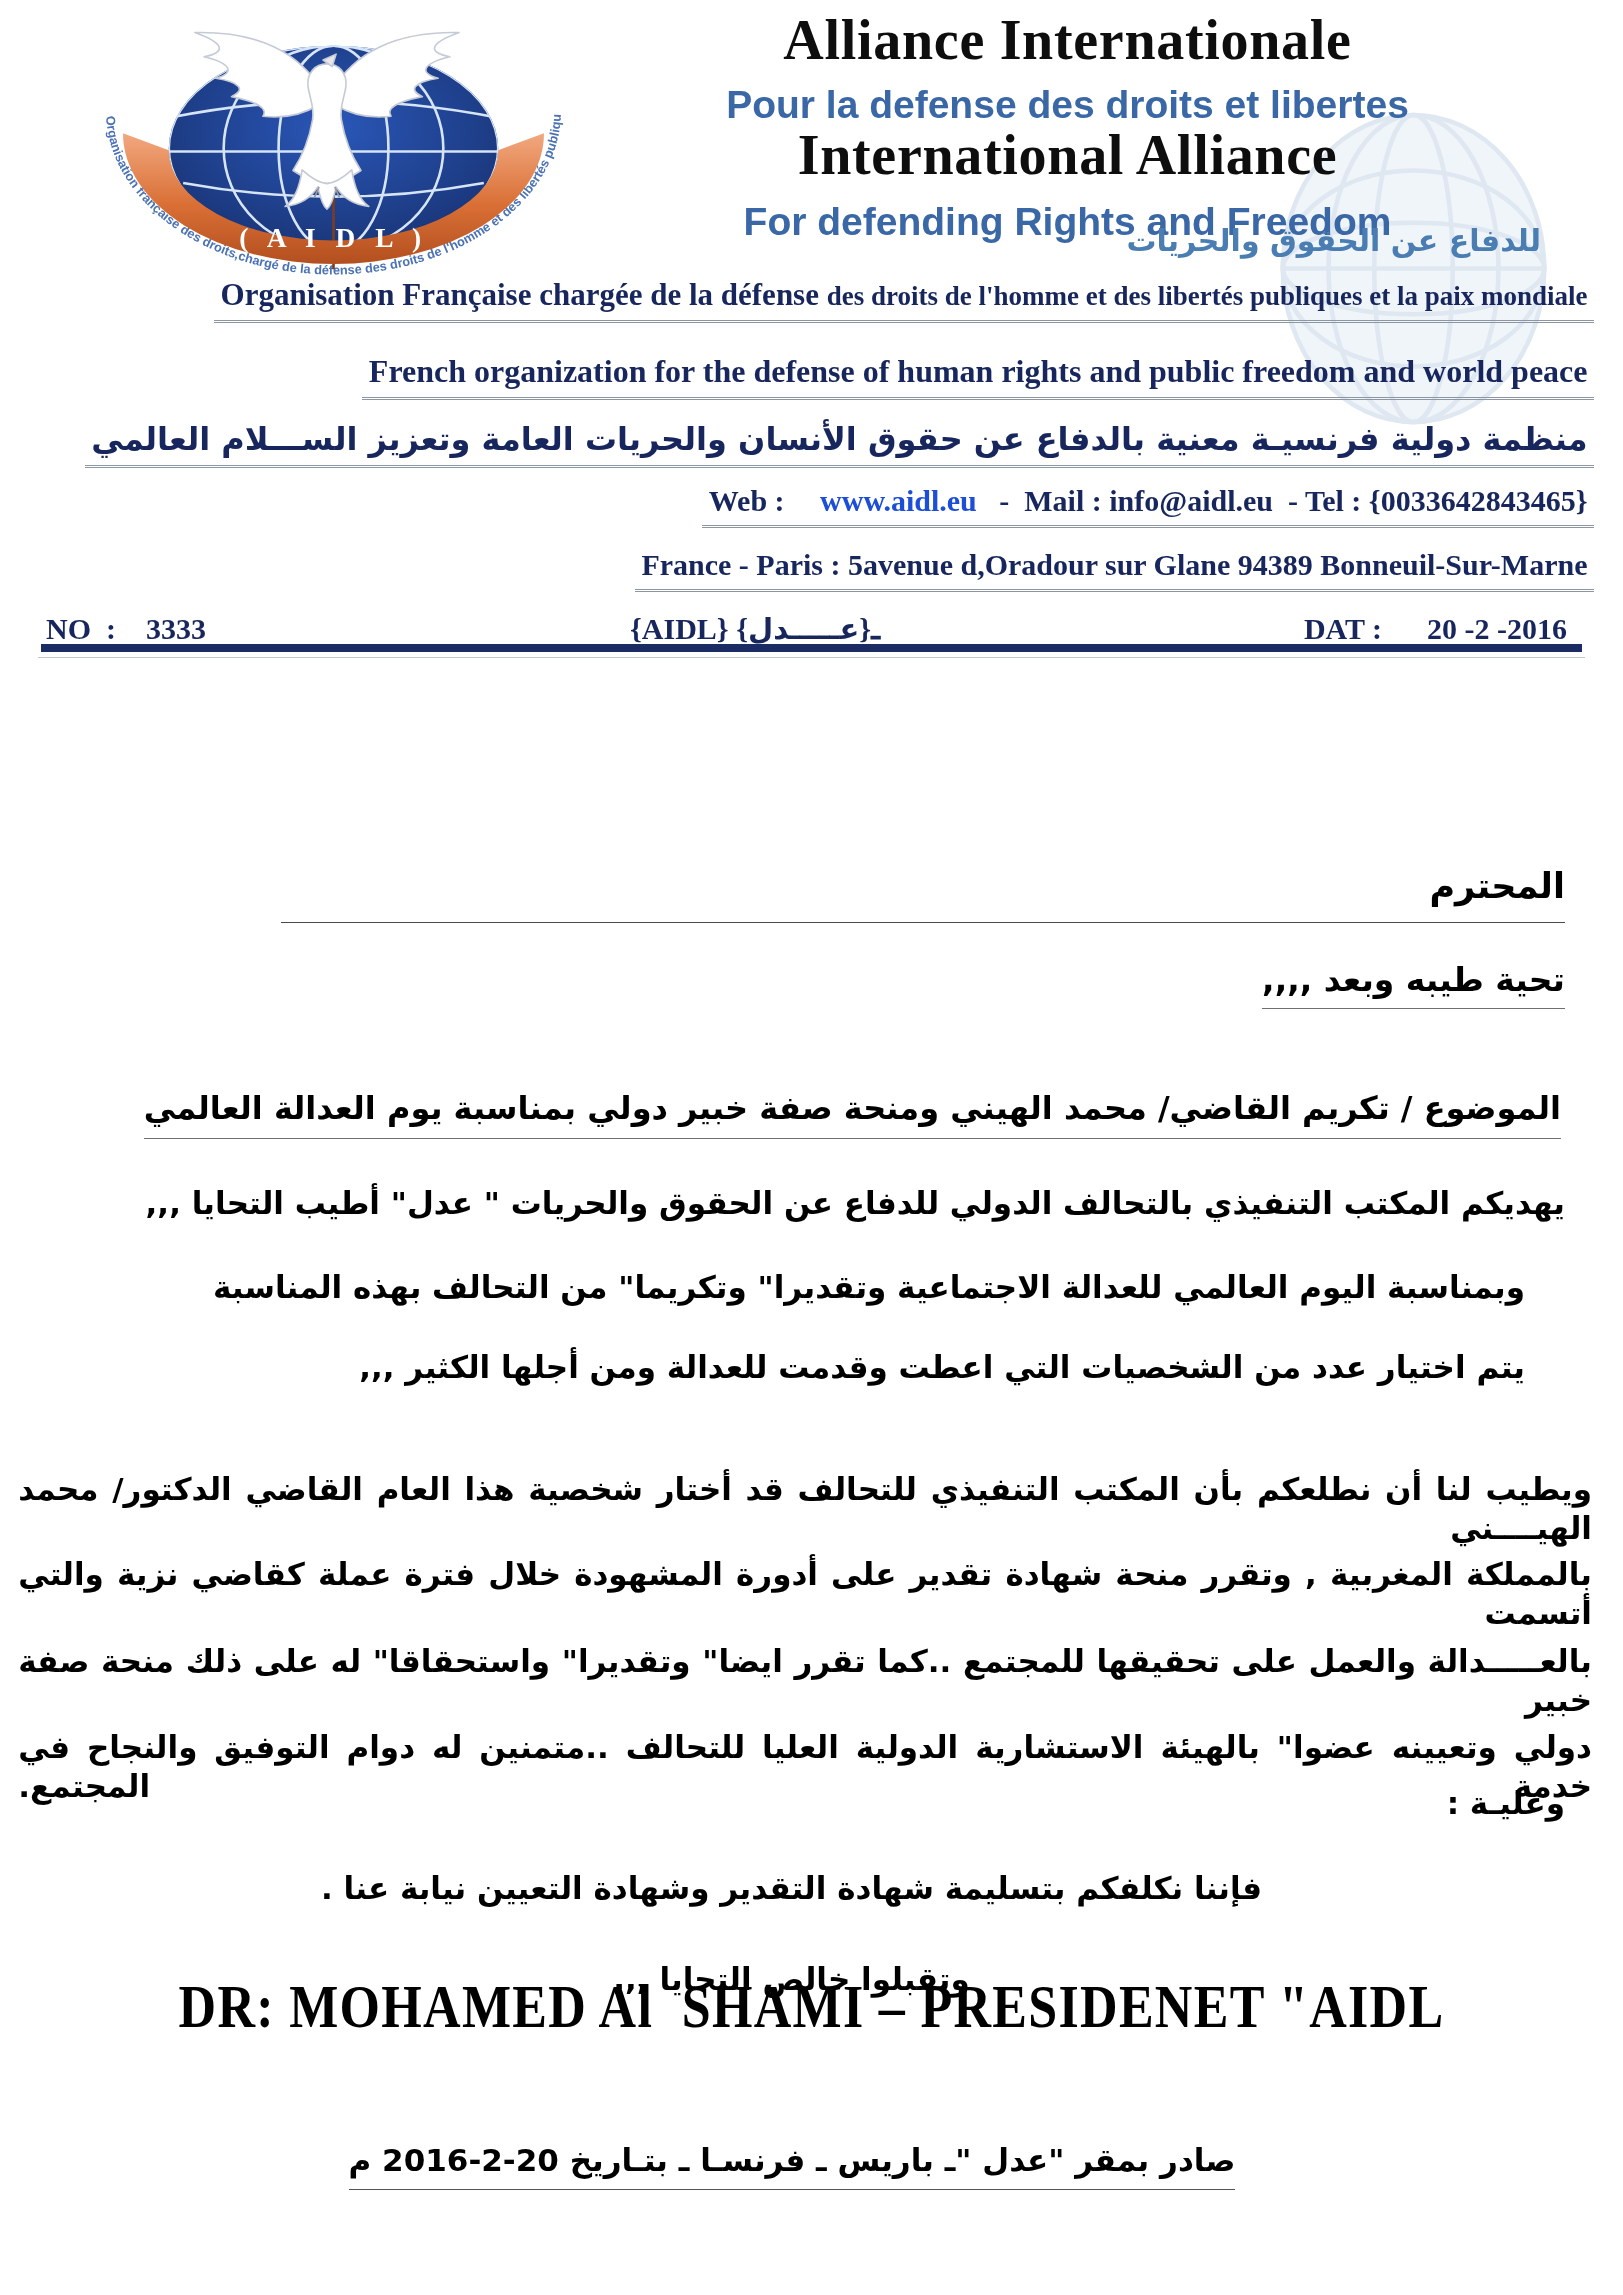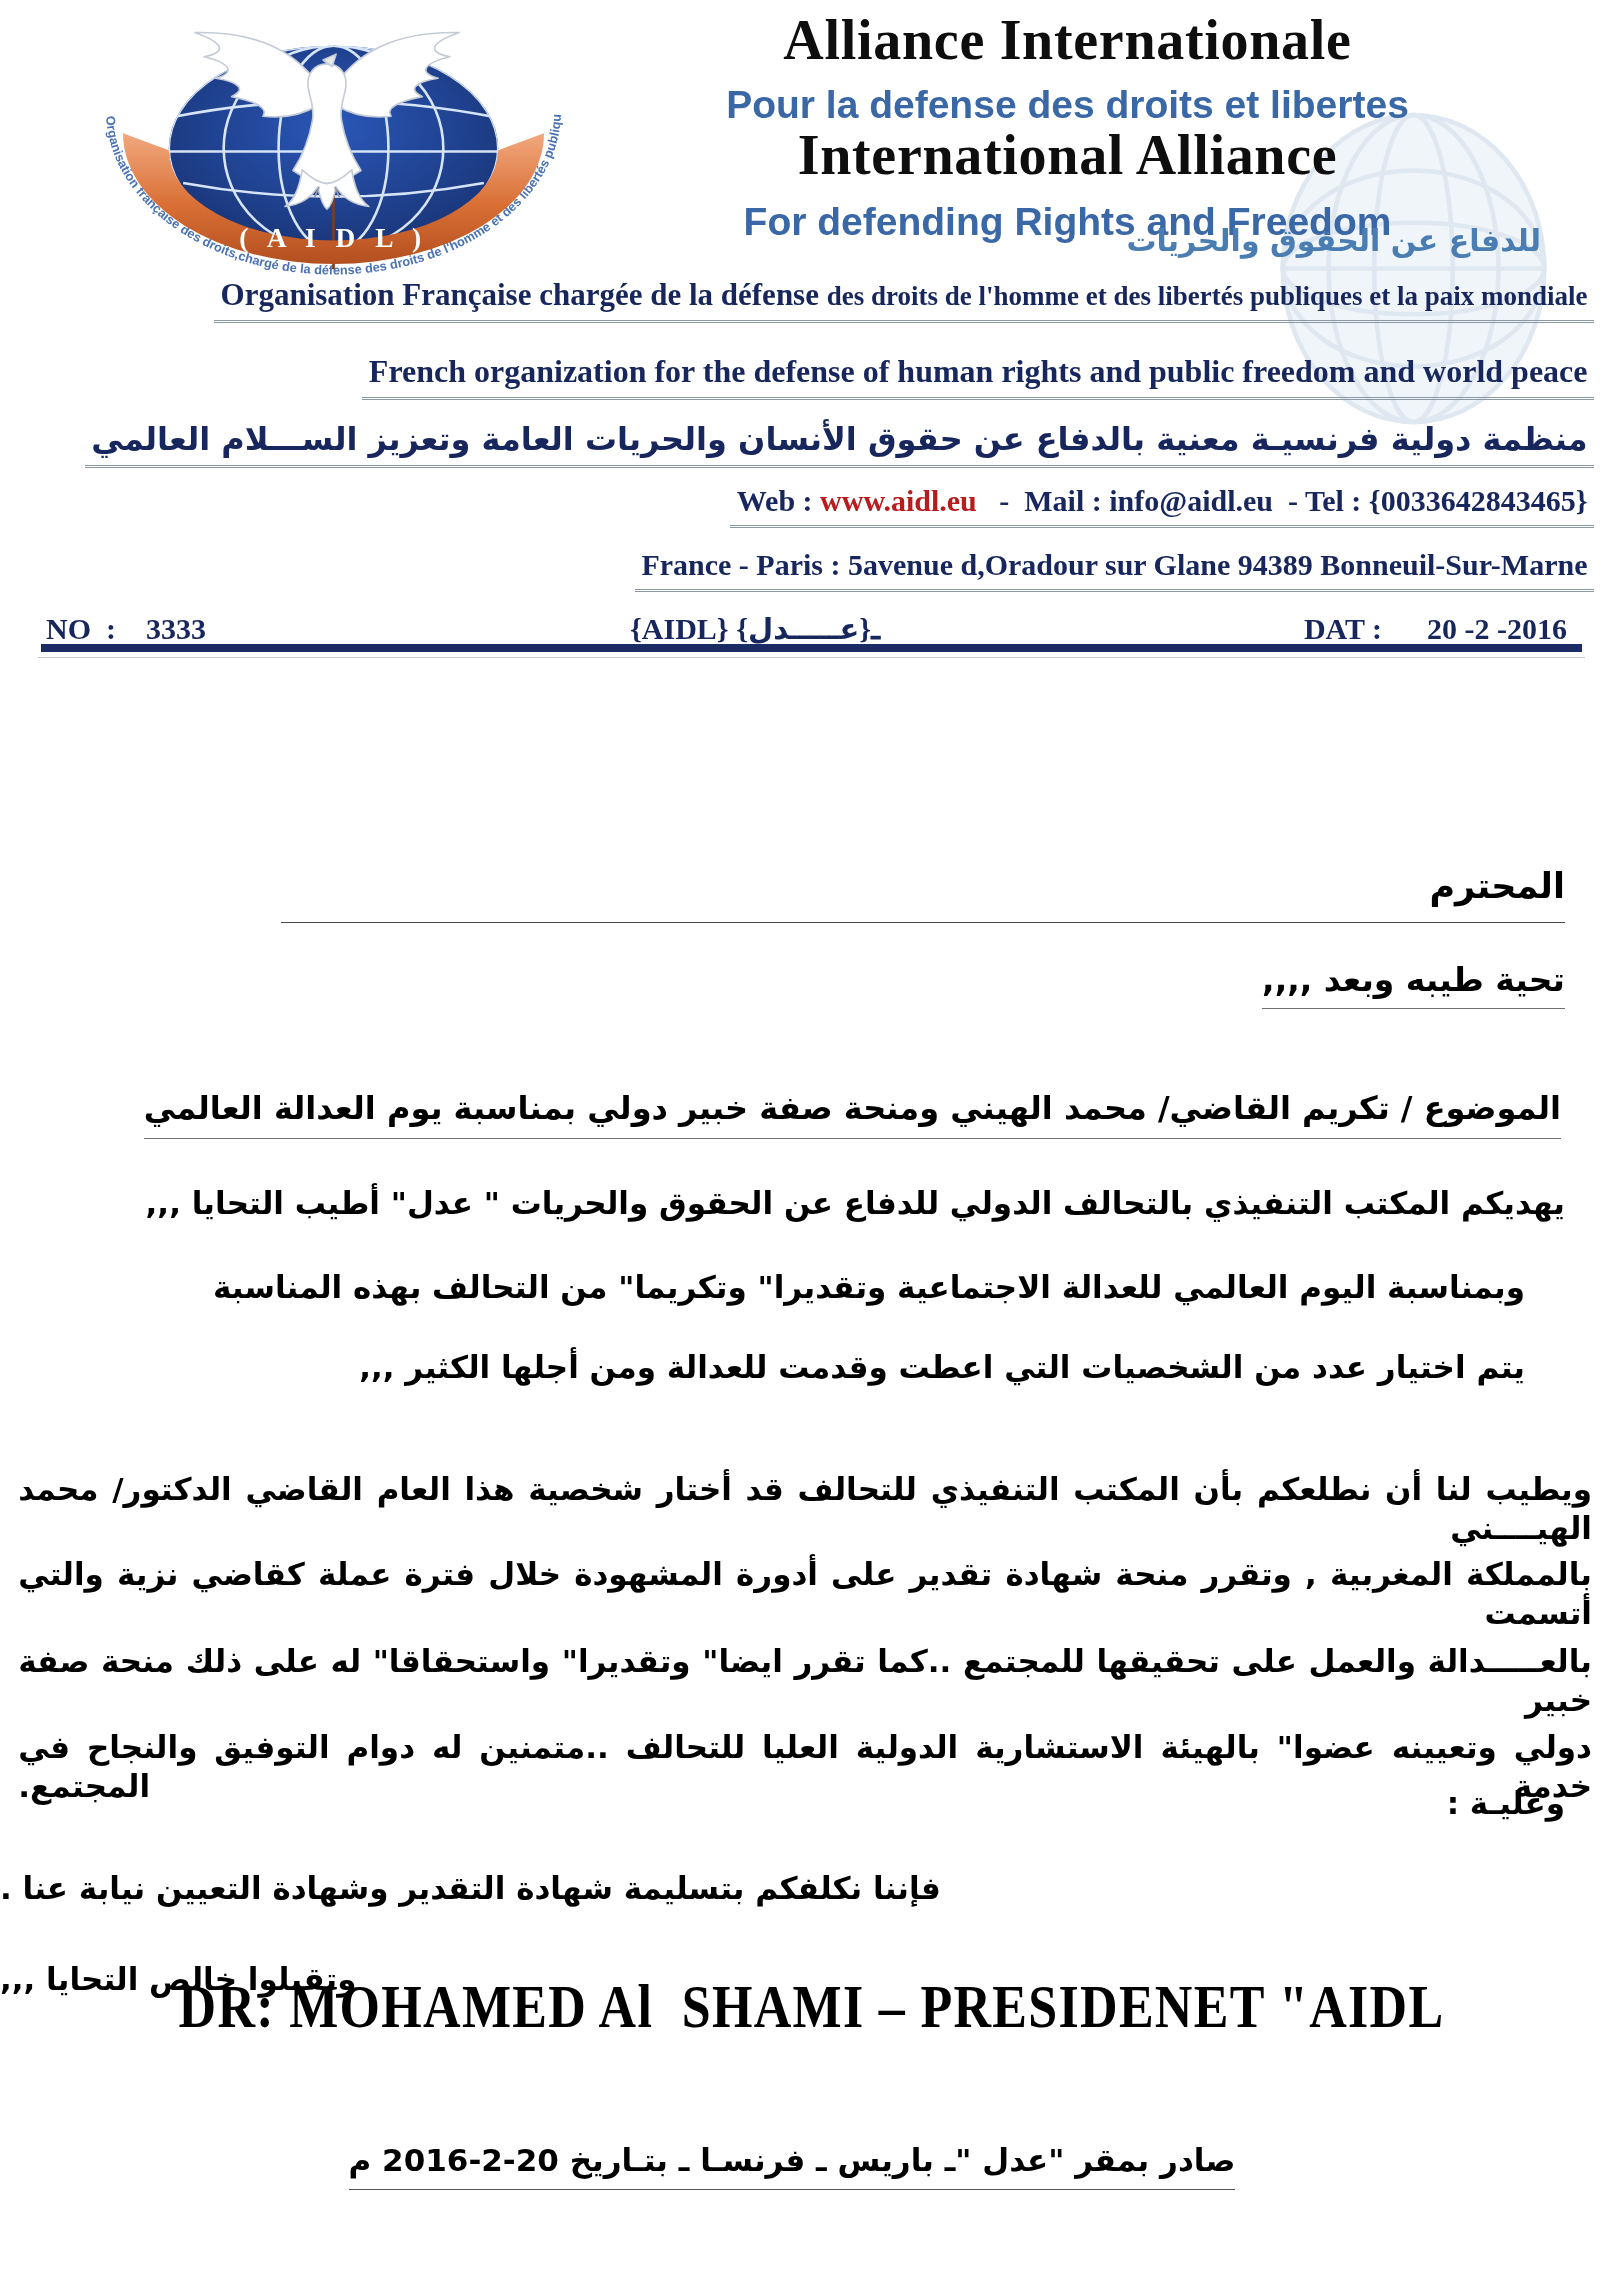--- a/index.html
+++ b/index.html
@@ -21,21 +21,21 @@
     font-family:"DejaVu Sans", sans-serif; direction:rtl; text-align:right; padding-right:31px;}
   
   .navy-line{left:26px; right:29px; text-align:right; color:#17265c; font-weight:bold;
     font-family:"Liberation Serif", serif;}
   .uline{display:inline-block; border-bottom:3.3px double #8d96a3; padding:0 6.5px 6.5px 6.5px; white-space:pre;}
   .fr1{font-size:31px;} .fr2{font-size:27px;}
   .en-line{font-size:32px;}
   .ar-line{font-size:32px; font-family:"DejaVu Sans", sans-serif; direction:rtl;}
   .web-line{font-size:30px;}
   .addr-line{font-size:30px;}
-  .link-blue{color:#b91c1c;}
+  .link-blue{color:#1d4ed8;margin-left:28px;}
   .ref-row{left:46px; right:56px; display:flex; justify-content:space-between; align-items:flex-end;
     color:#17265c; font-weight:bold; font-size:30px;}
   .ref-row span{white-space:pre;}
   .ref-center-ar{font-family:"DejaVu Sans", sans-serif; font-size:29px;}
   .navy-bar{left:41px; right:41px; height:7.9px; background:#1b2b63;}
   .thin-rule{left:38px; right:38px; height:1.3px; background:#c2c7cf;}
   
   .ar{font-family:"DejaVu Sans", sans-serif; direction:rtl; color:#000; font-weight:bold; line-height:1.25;}
   .r-align{right:58px; text-align:right;}
   .fit-right{display:block; margin-left:auto; width:-moz-fit-content; width:fit-content;}
@@ -44,21 +44,21 @@
   .recipient1{font-size:35px;}
   .recipient2{left:281px; right:58px; display:flex; justify-content:space-between;
     font-size:35px; border-bottom:1.3px solid #4b4b4b; padding-bottom:13px;}
   .greeting{font-size:33px;}
   .subject-wrap{left:72px; right:62px; text-align:right;}
   .subject{font-size:32px; border-bottom:1.3px solid #707070; padding-bottom:10.5px;}
   .body-line{font-size:31px;}
   .full{left:18.3px; right:31px; text-align:justify; text-align-last:justify;margin-top:36px;}
   .ind1{right:58px; left:79px; text-align:right;}
   .ind2{right:98px; left:79px; text-align:right;}
-  .centered{left:0; right:52px; text-align:left;}
+  .centered{left:0; right:52px; text-align:center;padding-left:12px;}
   .sig{left:0; right:0; text-align:center; color:#000;}
   .sig-inner{display:inline-block; font-family:"Liberation Serif", serif; font-weight:bold;
     font-size:52px; letter-spacing:1.3px; transform:scaleY(1.18); transform-origin:top center; white-space:pre;}
   .issued{left:0; right:39px; text-align:center;}
   .issued-inner{display:inline-block; font-size:31px; border-bottom:1.3px solid #555; padding-bottom:9.2px;}
   
   .logo-box{left:72px; top:14.4px; width:523px; height:262px;}
   .watermark{left:1273px; top:105px; width:281px; height:327px; opacity:.45;}
 </style>
 </head>

